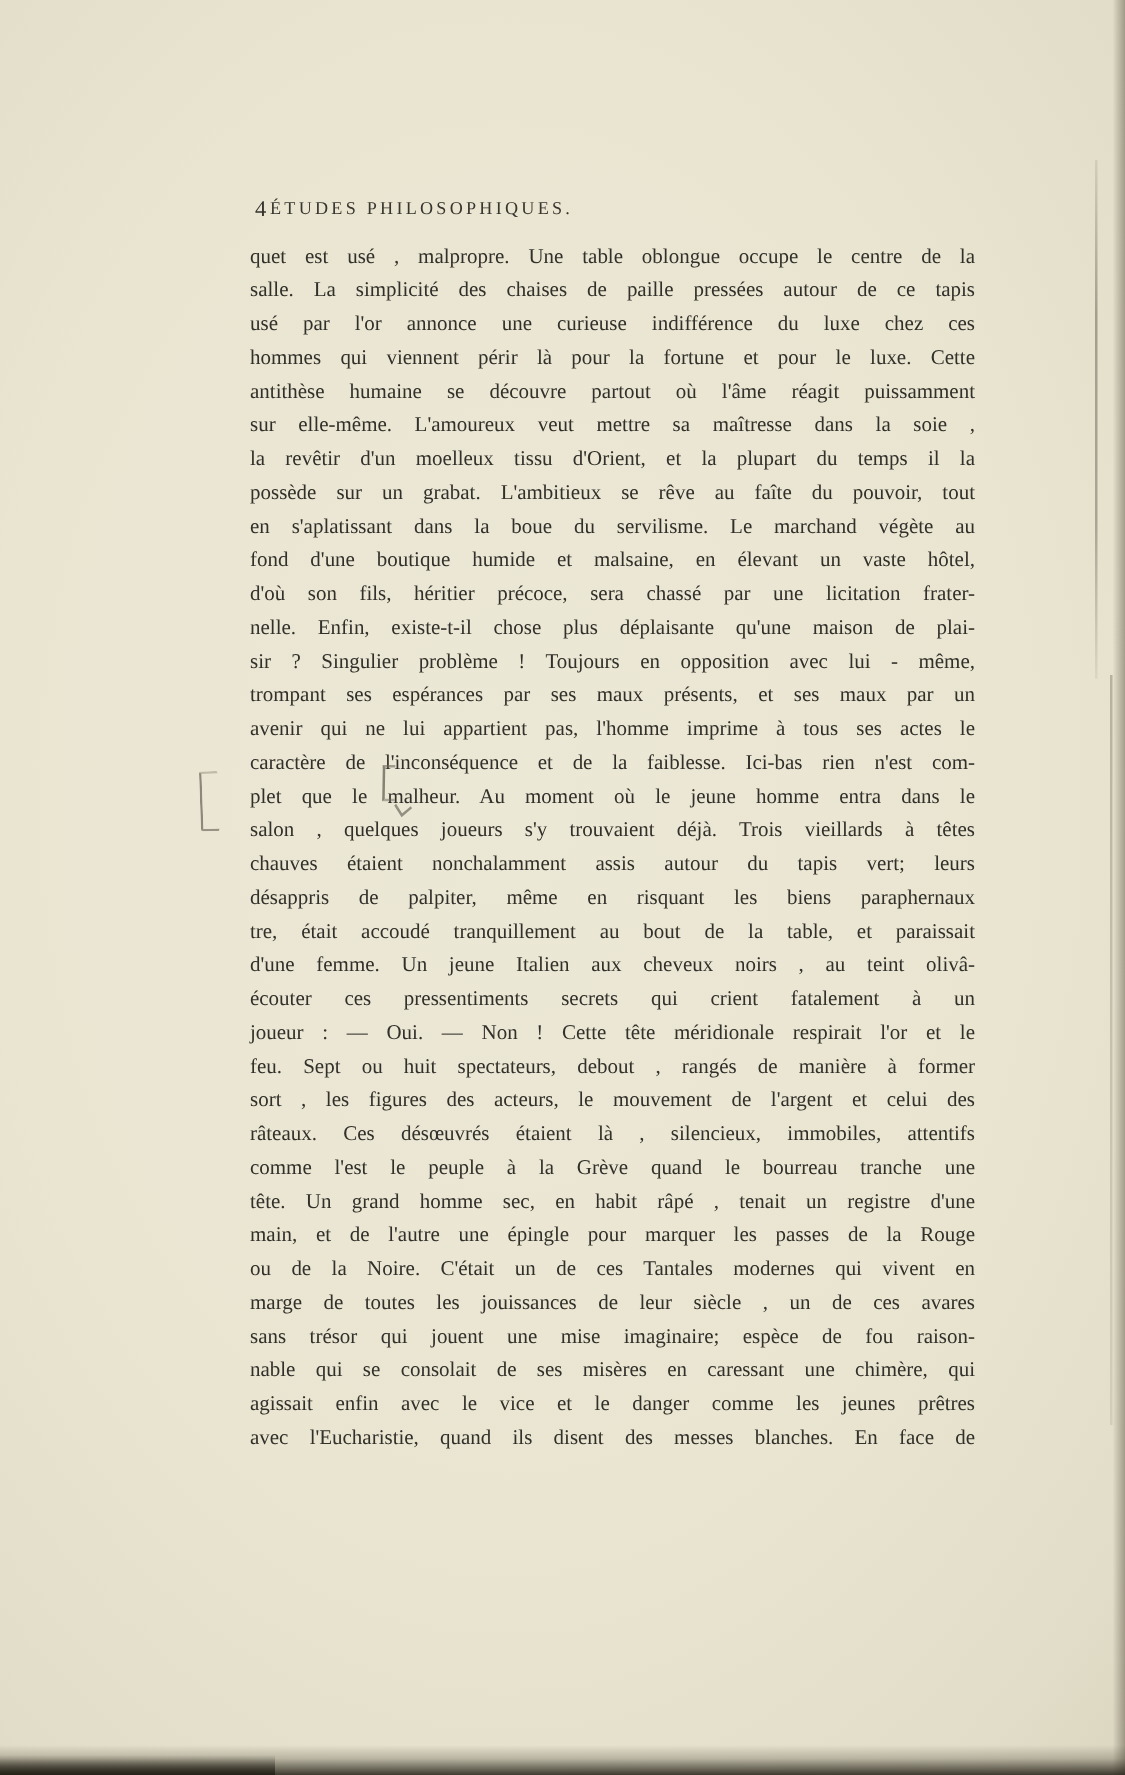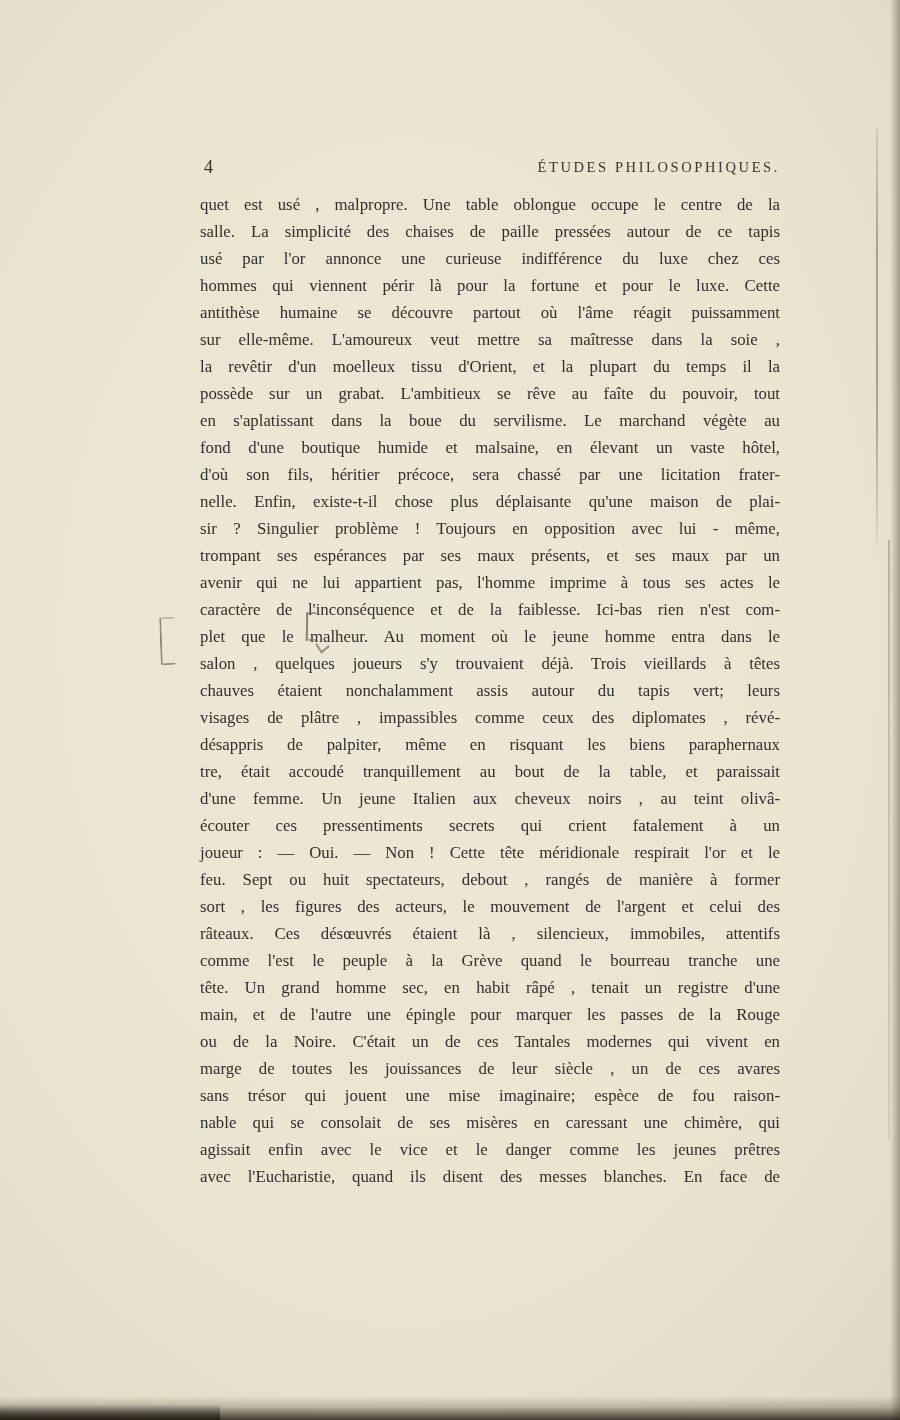--- a/index.html
+++ b/index.html
@@ -41,21 +41,21 @@
   
   .header-row {
     position: absolute; left: 200px; top: 157px; width: 580px; height: 24px;
   }
   .page-number {
     position: absolute; left: 4px; top: 0;
     font-size: 18px; letter-spacing: 0.5px; color: #35332c;
   }
   .running-header {
     position: absolute; left: 16px; right: 0; top: 2px;
-    text-align: right;
+    text-align: left;
     font-size: 14.5px; letter-spacing: 2.6px;
     color: #38362e;
   }
 
   
   .body-text {
     position: absolute; left: 200px; top: 191px; width: 580px;
     font-size: 16.8px;
     color: #32302a;
   }
@@ -112,21 +112,20 @@
       <div class="text-line">fond d'une boutique humide et malsaine, en élevant un vaste hôtel,</div>
       <div class="text-line">d'où son fils, héritier précoce, sera chassé par une licitation frater-</div>
       <div class="text-line">nelle. Enfin, existe-t-il chose plus déplaisante qu'une maison de plai-</div>
       <div class="text-line">sir ? Singulier problème ! Toujours en opposition avec lui - même,</div>
       <div class="text-line">trompant ses espérances par ses maux présents, et ses maux par un</div>
       <div class="text-line">avenir qui ne lui appartient pas, l'homme imprime à tous ses actes le</div>
       <div class="text-line">caractère de l'inconséquence et de la faiblesse. Ici-bas rien n'est com-</div>
       <div class="text-line">plet que le malheur. Au moment où le jeune homme entra dans le</div>
       <div class="text-line">salon , quelques joueurs s'y trouvaient déjà. Trois vieillards à têtes</div>
       <div class="text-line">chauves étaient nonchalamment assis autour du tapis vert; leurs</div>
-      <div class="text-line">visages de plâtre , impassibles comme ceux des diplomates , révé-</div>
       <div class="text-line">désappris de palpiter, même en risquant les biens paraphernaux</div>
       <div class="text-line">tre, était accoudé tranquillement au bout de la table, et paraissait</div>
       <div class="text-line">d'une femme. Un jeune Italien aux cheveux noirs , au teint olivâ-</div>
       <div class="text-line">écouter ces pressentiments secrets qui crient fatalement à un</div>
       <div class="text-line">joueur : — Oui. — Non ! Cette tête méridionale respirait l'or et le</div>
       <div class="text-line">feu. Sept ou huit spectateurs, debout , rangés de manière à former</div>
       <div class="text-line">sort , les figures des acteurs, le mouvement de l'argent et celui des</div>
       <div class="text-line">râteaux. Ces désœuvrés étaient là , silencieux, immobiles, attentifs</div>
       <div class="text-line">comme l'est le peuple à la Grève quand le bourreau tranche une</div>
       <div class="text-line">tête. Un grand homme sec, en habit râpé , tenait un registre d'une</div>

